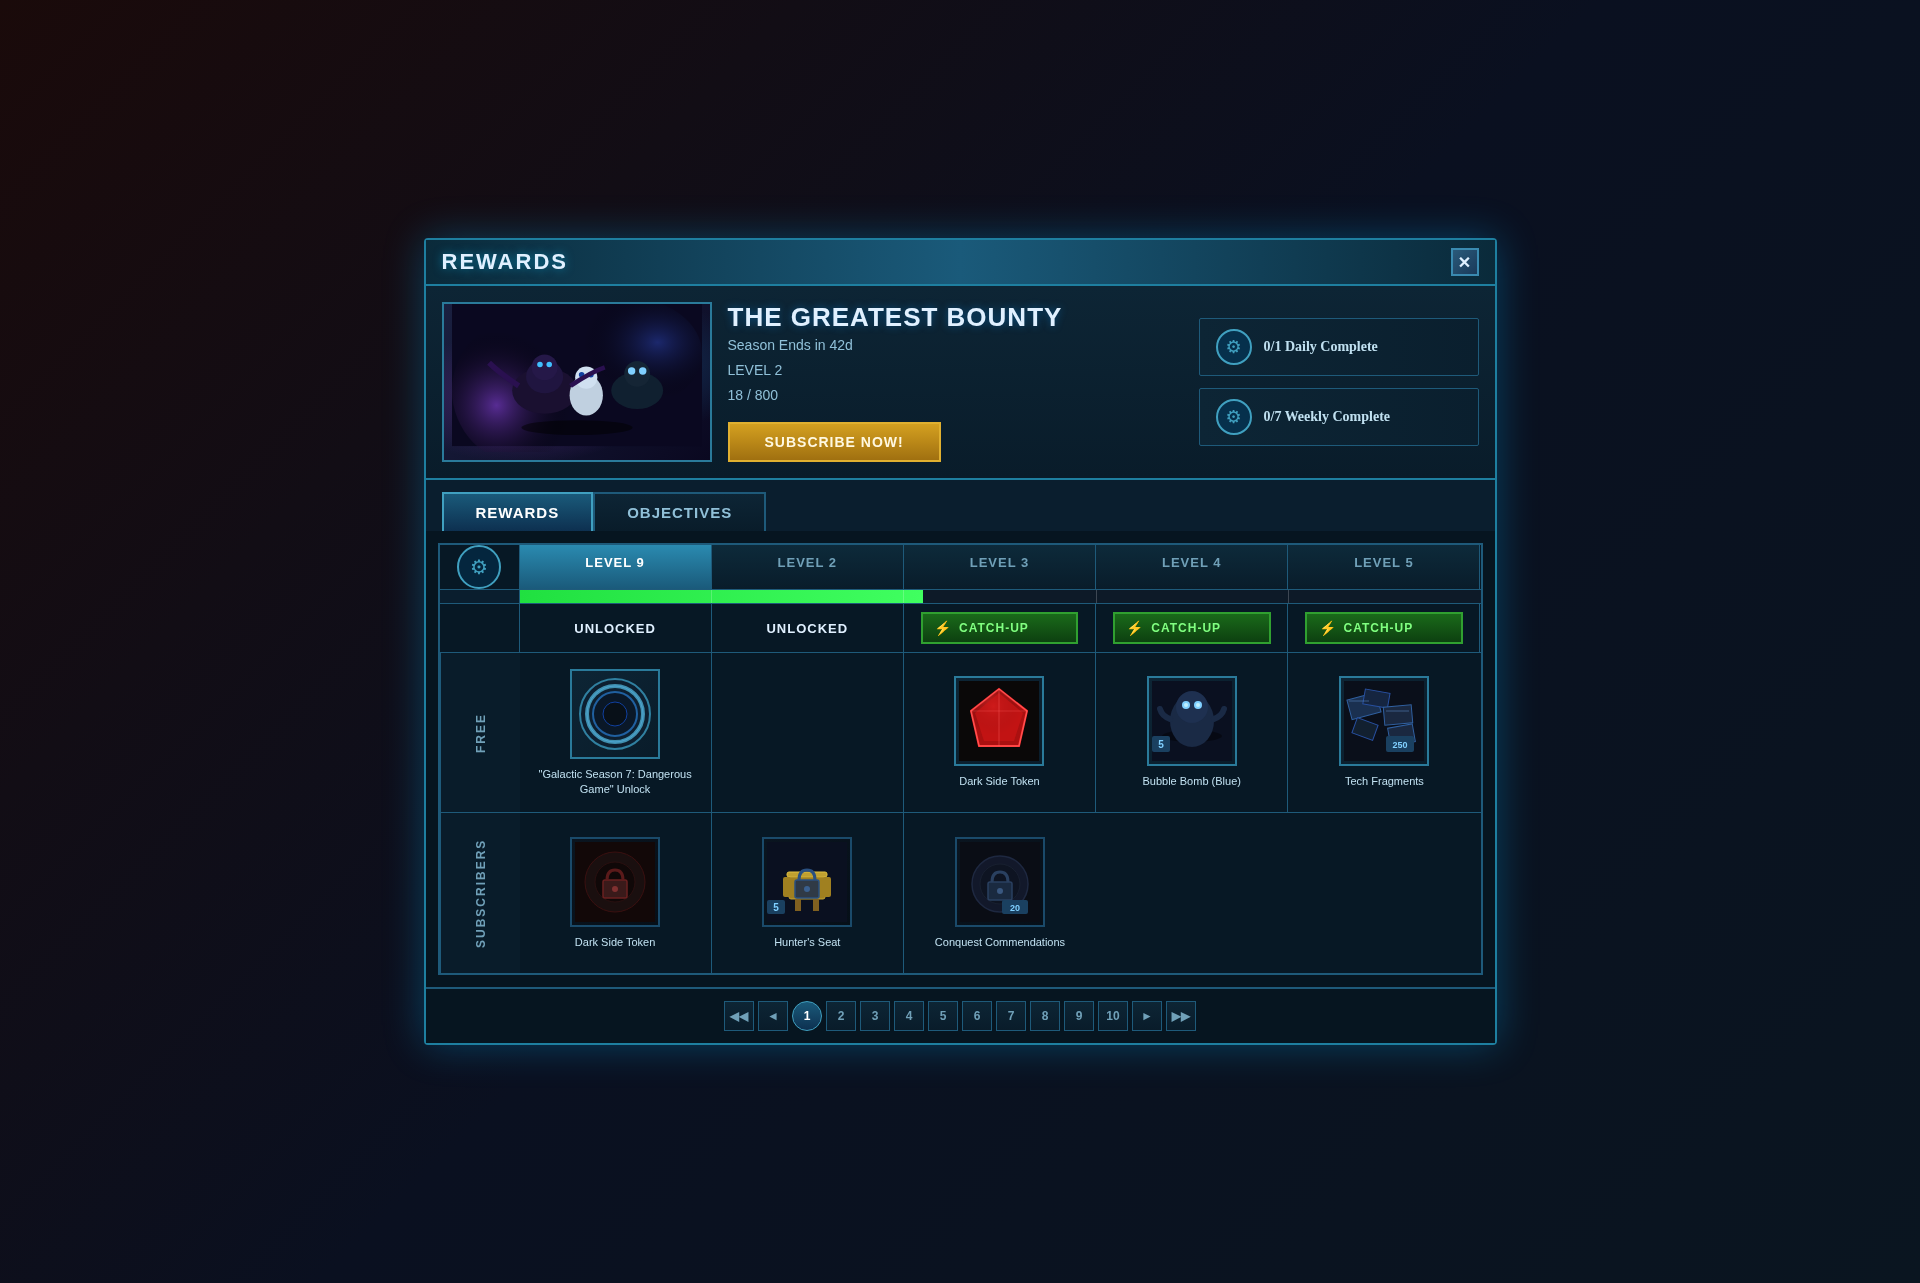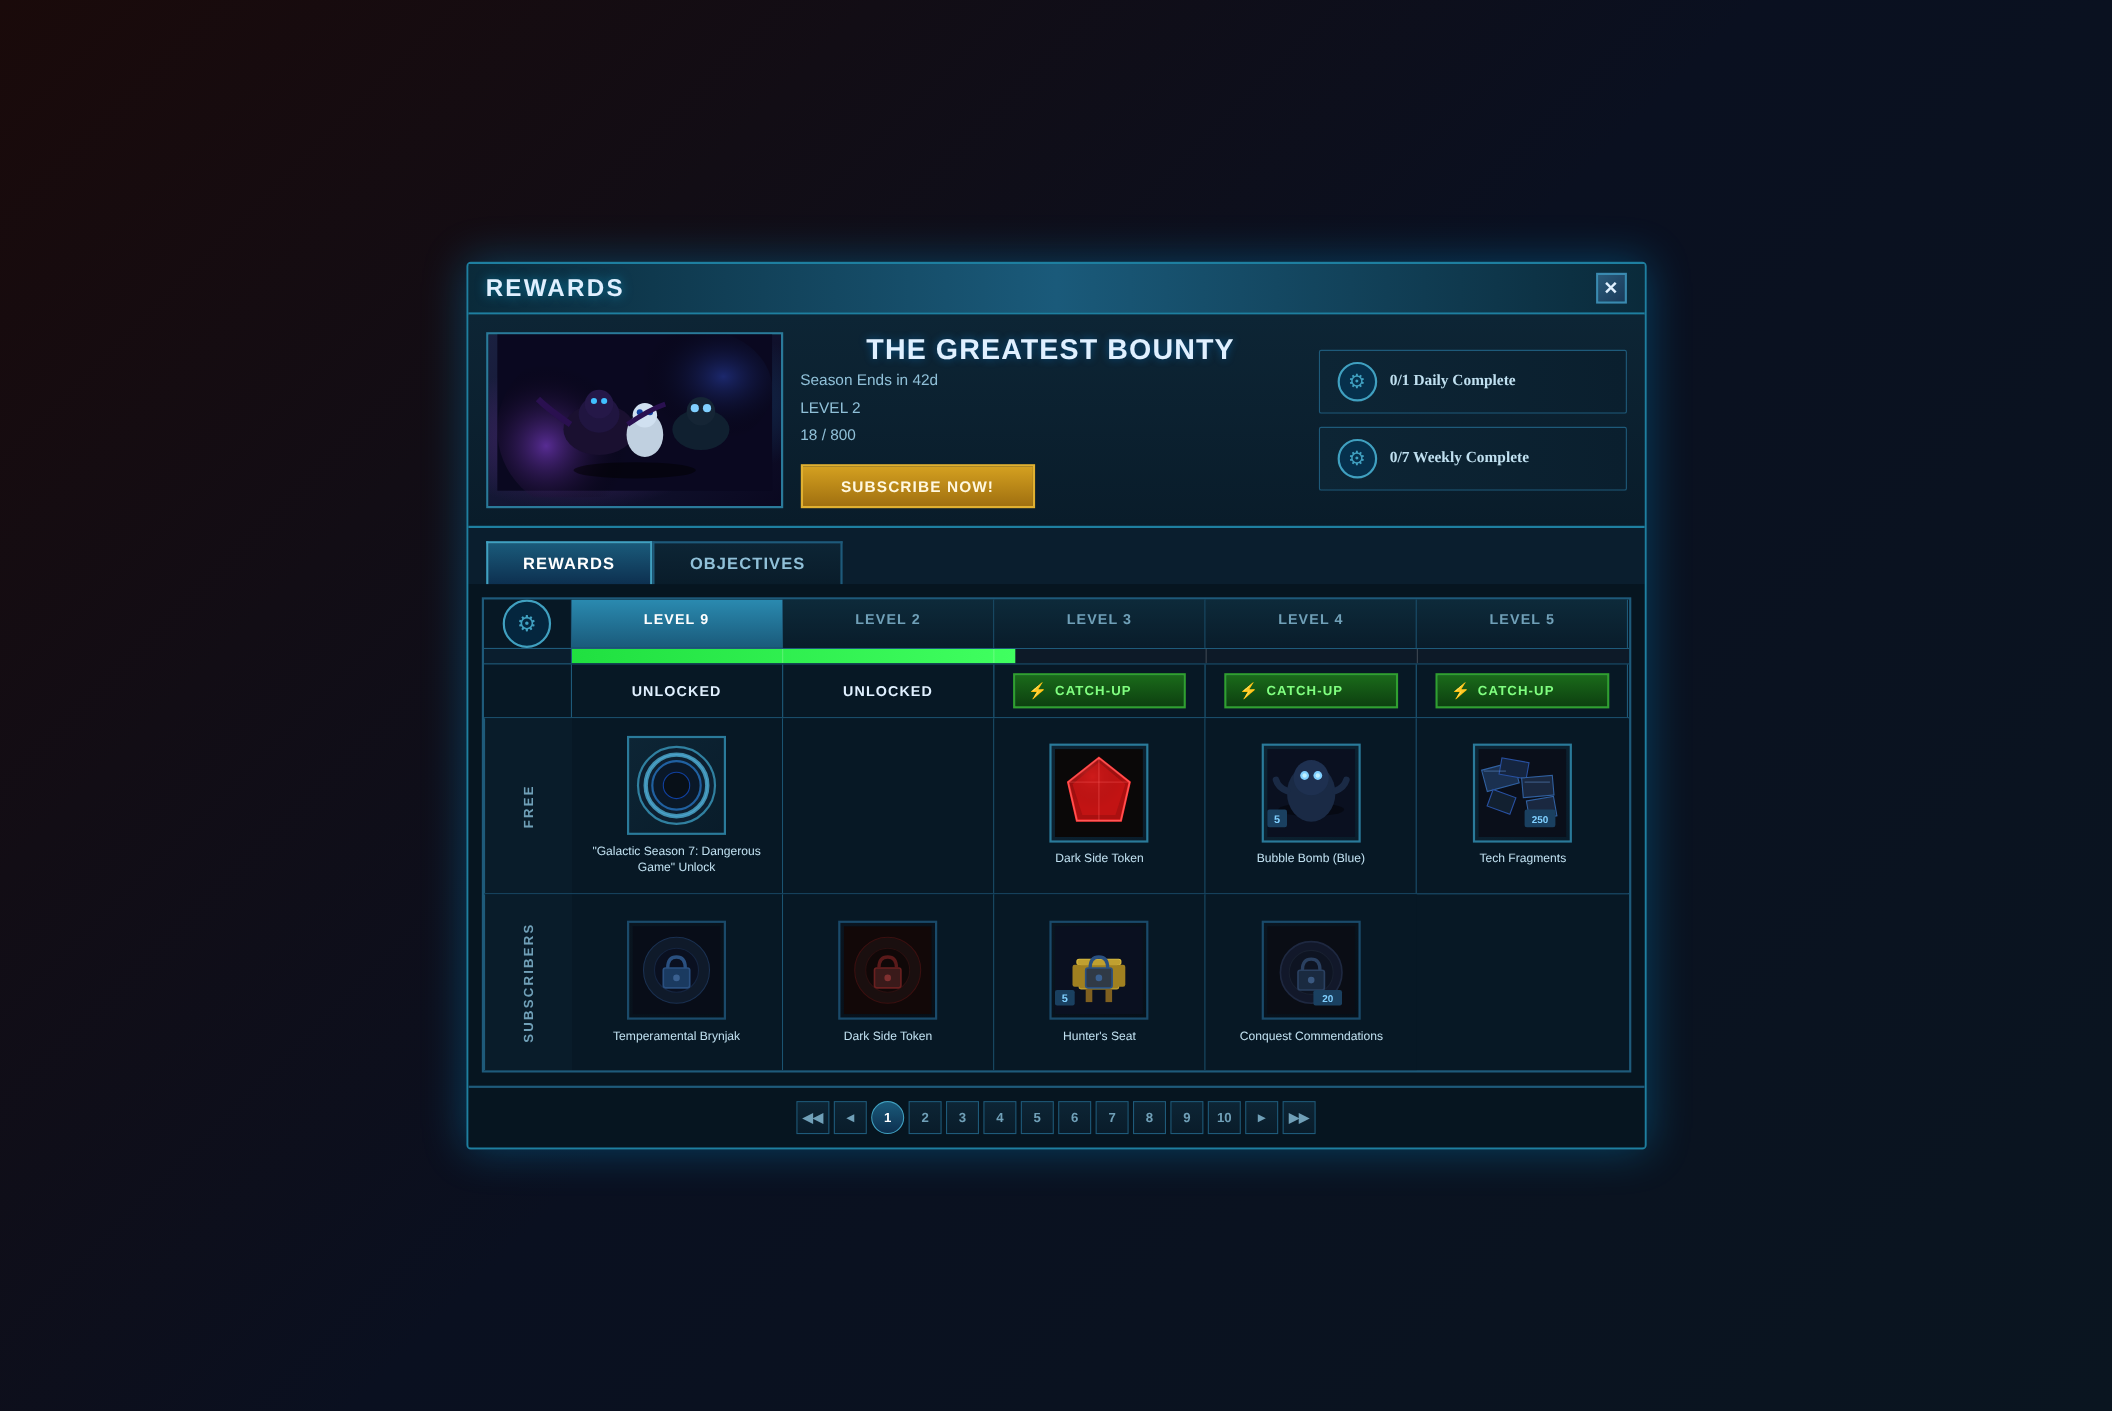--- a/index.html
+++ b/index.html
@@ -119,21 +119,20 @@
       flex-direction: column;
       justify-content: space-between;
     }
 
     .season-name {
       color: #e0f0ff;
       font-size: 26px;
       font-weight: bold;
       letter-spacing: 1px;
       text-shadow: 0 0 8px rgba(0,150,255,0.4);
-      text-align: center;
     }
 
     .season-details {
       color: #90c0d8;
       font-size: 14px;
       line-height: 1.8;
     }
 
     .subscribe-btn {
       background: linear-gradient(180deg, #d4a020 0%, #a07010 100%);
@@ -683,34 +682,20 @@
               <text x="56" y="67" fill="#80d0ff" font-size="9" text-anchor="middle" font-weight="bold">250</text>
             </svg>
           </div>
           <span class="reward-name">Tech Fragments</span>
         </div>
       </div>
 
       <div class="subscribers-section-row">
         <div class="section-label-cell">SUBSCRIBERS</div>
 
-        <div class="reward-cell">
-          <div class="reward-icon-frame locked">
-            <svg width="80" height="80" viewBox="0 0 80 80">
-              <rect width="80" height="80" fill="#080d18"></rect>
-              <circle cx="40" cy="40" r="30" fill="#0f1a2a" stroke="#1a3050" stroke-width="1"></circle>
-              <circle cx="40" cy="40" r="20" fill="#0a1020" stroke="#152540" stroke-width="1"></circle>
-
-              <rect x="28" y="38" width="24" height="18" rx="2" fill="#1a3a60" stroke="#2a5080" stroke-width="1.5"></rect>
-              <path d="M32 38 Q32 28 40 28 Q48 28 48 38" fill="none" stroke="#2a5080" stroke-width="3"></path>
-              <circle cx="40" cy="47" r="3" fill="#3a6090"></circle>
-            </svg>
-          </div>
-          <span class="reward-name">Temperamental Brynjak</span>
-        </div>
 
         <div class="reward-cell">
           <div class="reward-icon-frame locked">
             <svg width="80" height="80" viewBox="0 0 80 80">
               <rect width="80" height="80" fill="#120808"></rect>
               <circle cx="40" cy="40" r="30" fill="#1a0f0f" stroke="#3a1010" stroke-width="1"></circle>
               <circle cx="40" cy="40" r="20" fill="#100808" stroke="#2a1010" stroke-width="1"></circle>
 
               <rect x="28" y="38" width="24" height="18" rx="2" fill="#3a1a1a" stroke="#6a2020" stroke-width="1.5"></rect>
               <path d="M32 38 Q32 28 40 28 Q48 28 48 38" fill="none" stroke="#5a1a1a" stroke-width="3"></path>

